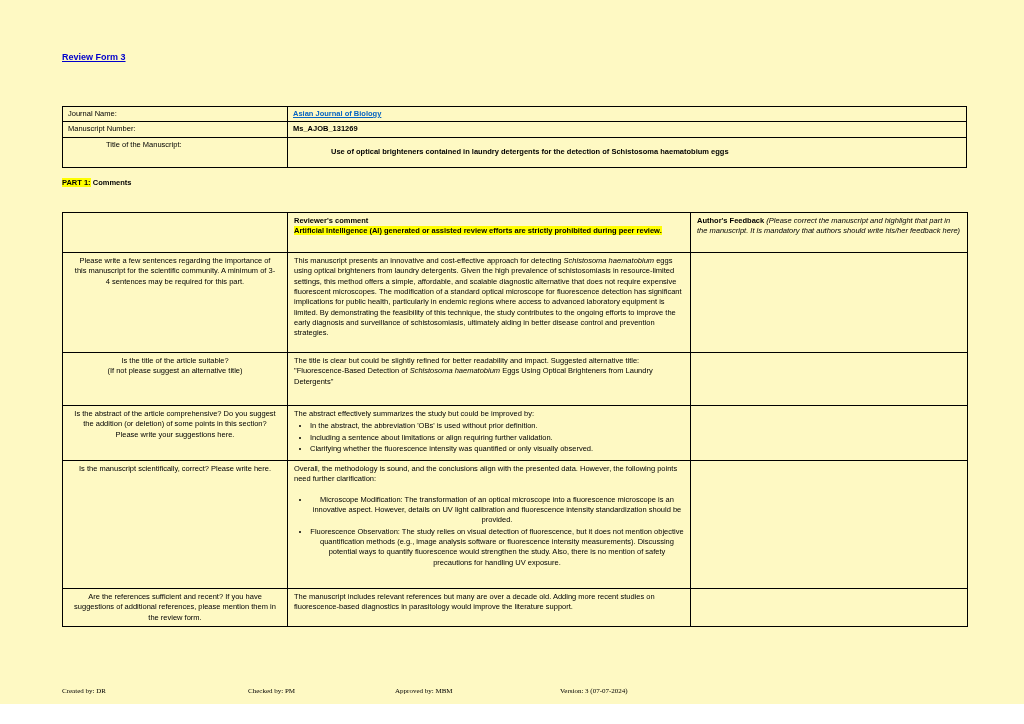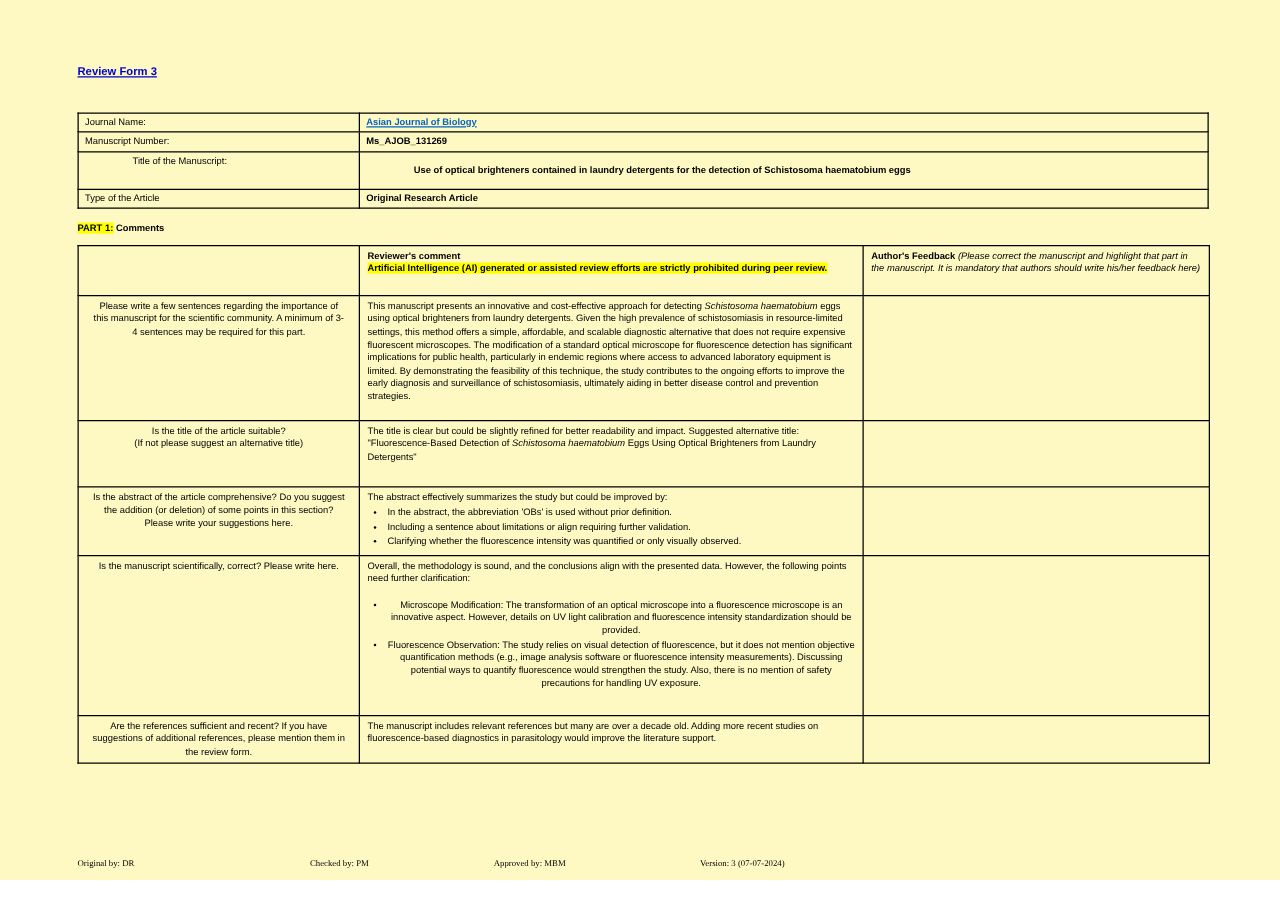--- a/index.html
+++ b/index.html
@@ -20,21 +20,21 @@
 
   .doc-title {
     position: absolute;
     left: 62px; top: 52px;
     font-size: 9px;
     font-weight: bold;
     color: #0000cc;
     text-decoration: underline;
   }
 
-  table { border-collapse: collapse; table-layout: fixed; }
+  table { border-collapse: collapse; table-layout: fixed; margin-top: 16px; }
   td { border: 1px solid #000; vertical-align: top; padding: 2px 5px; line-height: 1.38; }
 
   .header-table { position: absolute; left: 62px; top: 90px; width: 905px; }
   .header-table .col-label { width: 225px; }
   .header-table td { height: 13px; }
   .header-table tr.title-row td { height: 30px; padding-left: 43px; }
   .header-table tr.title-row td.val { vertical-align: middle; }
   .link { color: #0563c1; font-weight: bold; text-decoration: underline; cursor: pointer; }
 
   .part-line { position: absolute; left: 62px; top: 178px; font-weight: bold; }
@@ -74,24 +74,20 @@
       <td class="col-label">Journal Name:</td>
       <td><a class="link">Asian Journal of Biology</a></td>
     </tr>
     <tr>
       <td>Manuscript Number:</td>
       <td class="bold">Ms_AJOB_131269</td>
     </tr>
     <tr class="title-row">
       <td>Title of the Manuscript:</td>
       <td class="bold val">Use of optical brighteners contained in laundry detergents for the detection of Schistosoma haematobium eggs</td>
-    </tr>
-    <tr>
-      <td>Type of the Article</td>
-      <td class="bold">Original Research Article</td>
     </tr>
   </tbody>
     </table>
 
   <div class="part-line">
     <span class="hl">PART  1:</span><span> Comments</span>
   </div>
 
   <table class="comments-table">
     <colgroup>
@@ -159,19 +155,19 @@
       <td class="q">Are the references sufficient and recent? If you have suggestions of additional references, please mention them in the review form.</td>
       <td class="c">
             <p>The manuscript includes relevant references but many are over a decade old. Adding more recent studies on fluorescence-based diagnostics in parasitology would improve the literature support.</p>
           </td>
       <td></td>
     </tr>
   </tbody>
     </table>
 
   <div class="footer">
-    <span class="f1">Original by: DR</span>
+    <span class="f1">Created by: DR</span>
     <span class="f2">Checked by: PM</span>
     <span class="f3">Approved by: MBM</span>
     <span class="f4">Version: 3 (07-07-2024)</span>
   </div>
 
 </div>
 
 </body></html>

